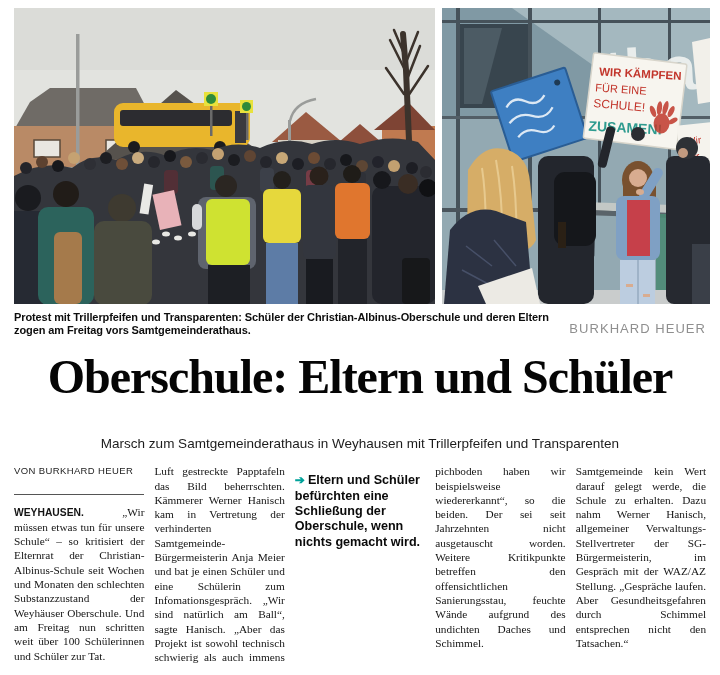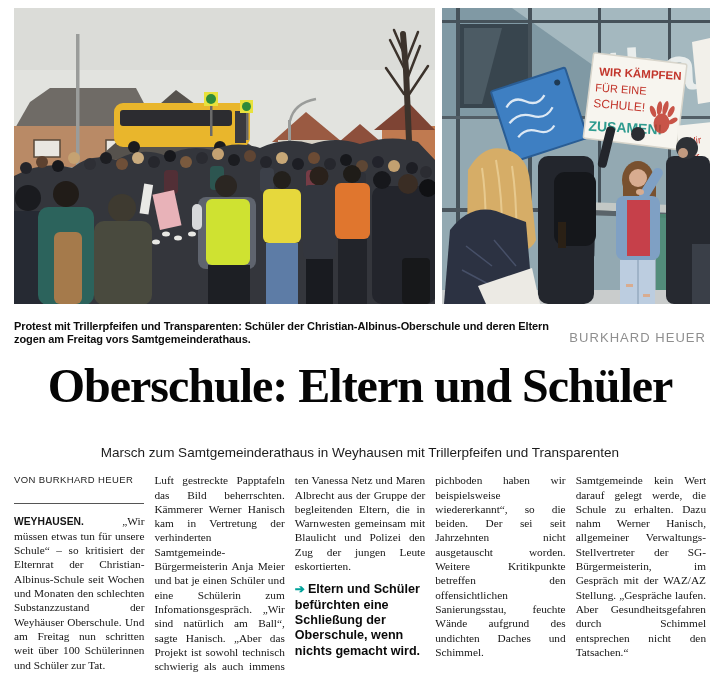--- a/index.html
+++ b/index.html
@@ -3,21 +3,21 @@
 <meta charset="utf-8">
 <style>
   html,body{margin:0;padding:0;background:#ffffff;}
   .page{position:relative;width:720px;height:675px;background:#fff;overflow:hidden;
         font-family:"Liberation Sans",sans-serif;color:#111;}
   .inner{padding:8px 14px 0 14px;}
   .photo-row{display:flex;gap:7px;}
   .photo{display:block;background:#cfd2d0;}
   .photo svg{display:block;}
   .caption-row{display:flex;justify-content:space-between;align-items:flex-end;
-               padding-top:16px;}
+               padding-top:7px;}
   .caption{font-size:11px;font-weight:bold;letter-spacing:-0.1px;line-height:1.15;color:#0d0d0d;}
   .credit{font-size:13px;color:#8f8f8f;letter-spacing:.08em;white-space:nowrap;}
   .headline{margin-top:15px;text-align:center;font-family:"Liberation Serif",serif;
             font-weight:bold;font-size:48px;line-height:1.1;letter-spacing:-1px;color:#050505;}
   .subheadline{margin-top:13px;text-align:center;font-size:13.5px;color:#1c1c1c;}
   .body-wrap{margin-top:13px;height:203px;overflow:hidden;}
   .cols{display:flex;gap:10px;}
   .col{flex:1 1 0;font-family:"Liberation Serif",serif;font-size:11.3px;line-height:14.3px;
        color:#141414;}
   .col p{margin:0;text-align:justify;}
@@ -287,21 +287,20 @@
         <div class="col">
           <div class="byline">VON BURKHARD HEUER</div>
           <p><span class="dateline">WEYHAUSEN.</span> <span>„Wir müssen etwas tun für unsere Schule“ – so kritisiert der Elternrat der Christian-Albinus-Schule seit Wochen und Monaten den schlechten Substanzzustand der Weyhäuser Oberschule. Und am Freitag nun schritten weit über 100 Schülerinnen und Schüler zur Tat.</span></p>
 
         </div>
         <div class="col">
           <p>Luft gestreckte Papptafeln das Bild beherrschten. Kämmerer Werner Hanisch kam in Vertretung der verhinderten Samtgemeinde-Bürgermeisterin Anja Meier und bat je einen Schüler und eine Schülerin zum Infomationsgespräch. „Wir sind natürlich am Ball“, sagte Hanisch. „Aber das Projekt ist sowohl technisch schwierig als auch immens kostspielig.“</p>
 
         </div>
         <div class="col">
-          <p>ten Vanessa Netz und Maren Albrecht aus der Gruppe der begleitenden Eltern, die in Warnwesten gemeinsam mit Blaulicht und Polizei den Zug der jungen Leute eskortierten.</p>
           <div class="pullquote"><span class="pq-arrow">➔</span><span>Eltern und Schüler befürchten eine Schließung der Oberschule, wenn nichts gemacht wird.</span></div>
 
         </div>
         <div class="col">
           <p>pichboden haben wir beispielsweise wiedererkannt“, so die beiden. Der sei seit Jahrzehnten nicht ausgetauscht worden. Weitere Kritikpunkte betreffen den offensichtlichen Sanierungsstau, feuchte Wände aufgrund des undichten Daches und Schimmel.</p>
 
         </div>
         <div class="col">
           <p>Samtgemeinde kein Wert darauf gelegt werde, die Schule zu erhalten. Dazu nahm Werner Hanisch, allgemeiner Verwaltungs-Stellvertreter der SG-Bürgermeisterin, im Gespräch mit der WAZ/AZ Stellung. „Gespräche laufen. Aber Gesundheitsgefahren durch Schimmel entsprechen nicht den Tatsachen.“</p>
 

